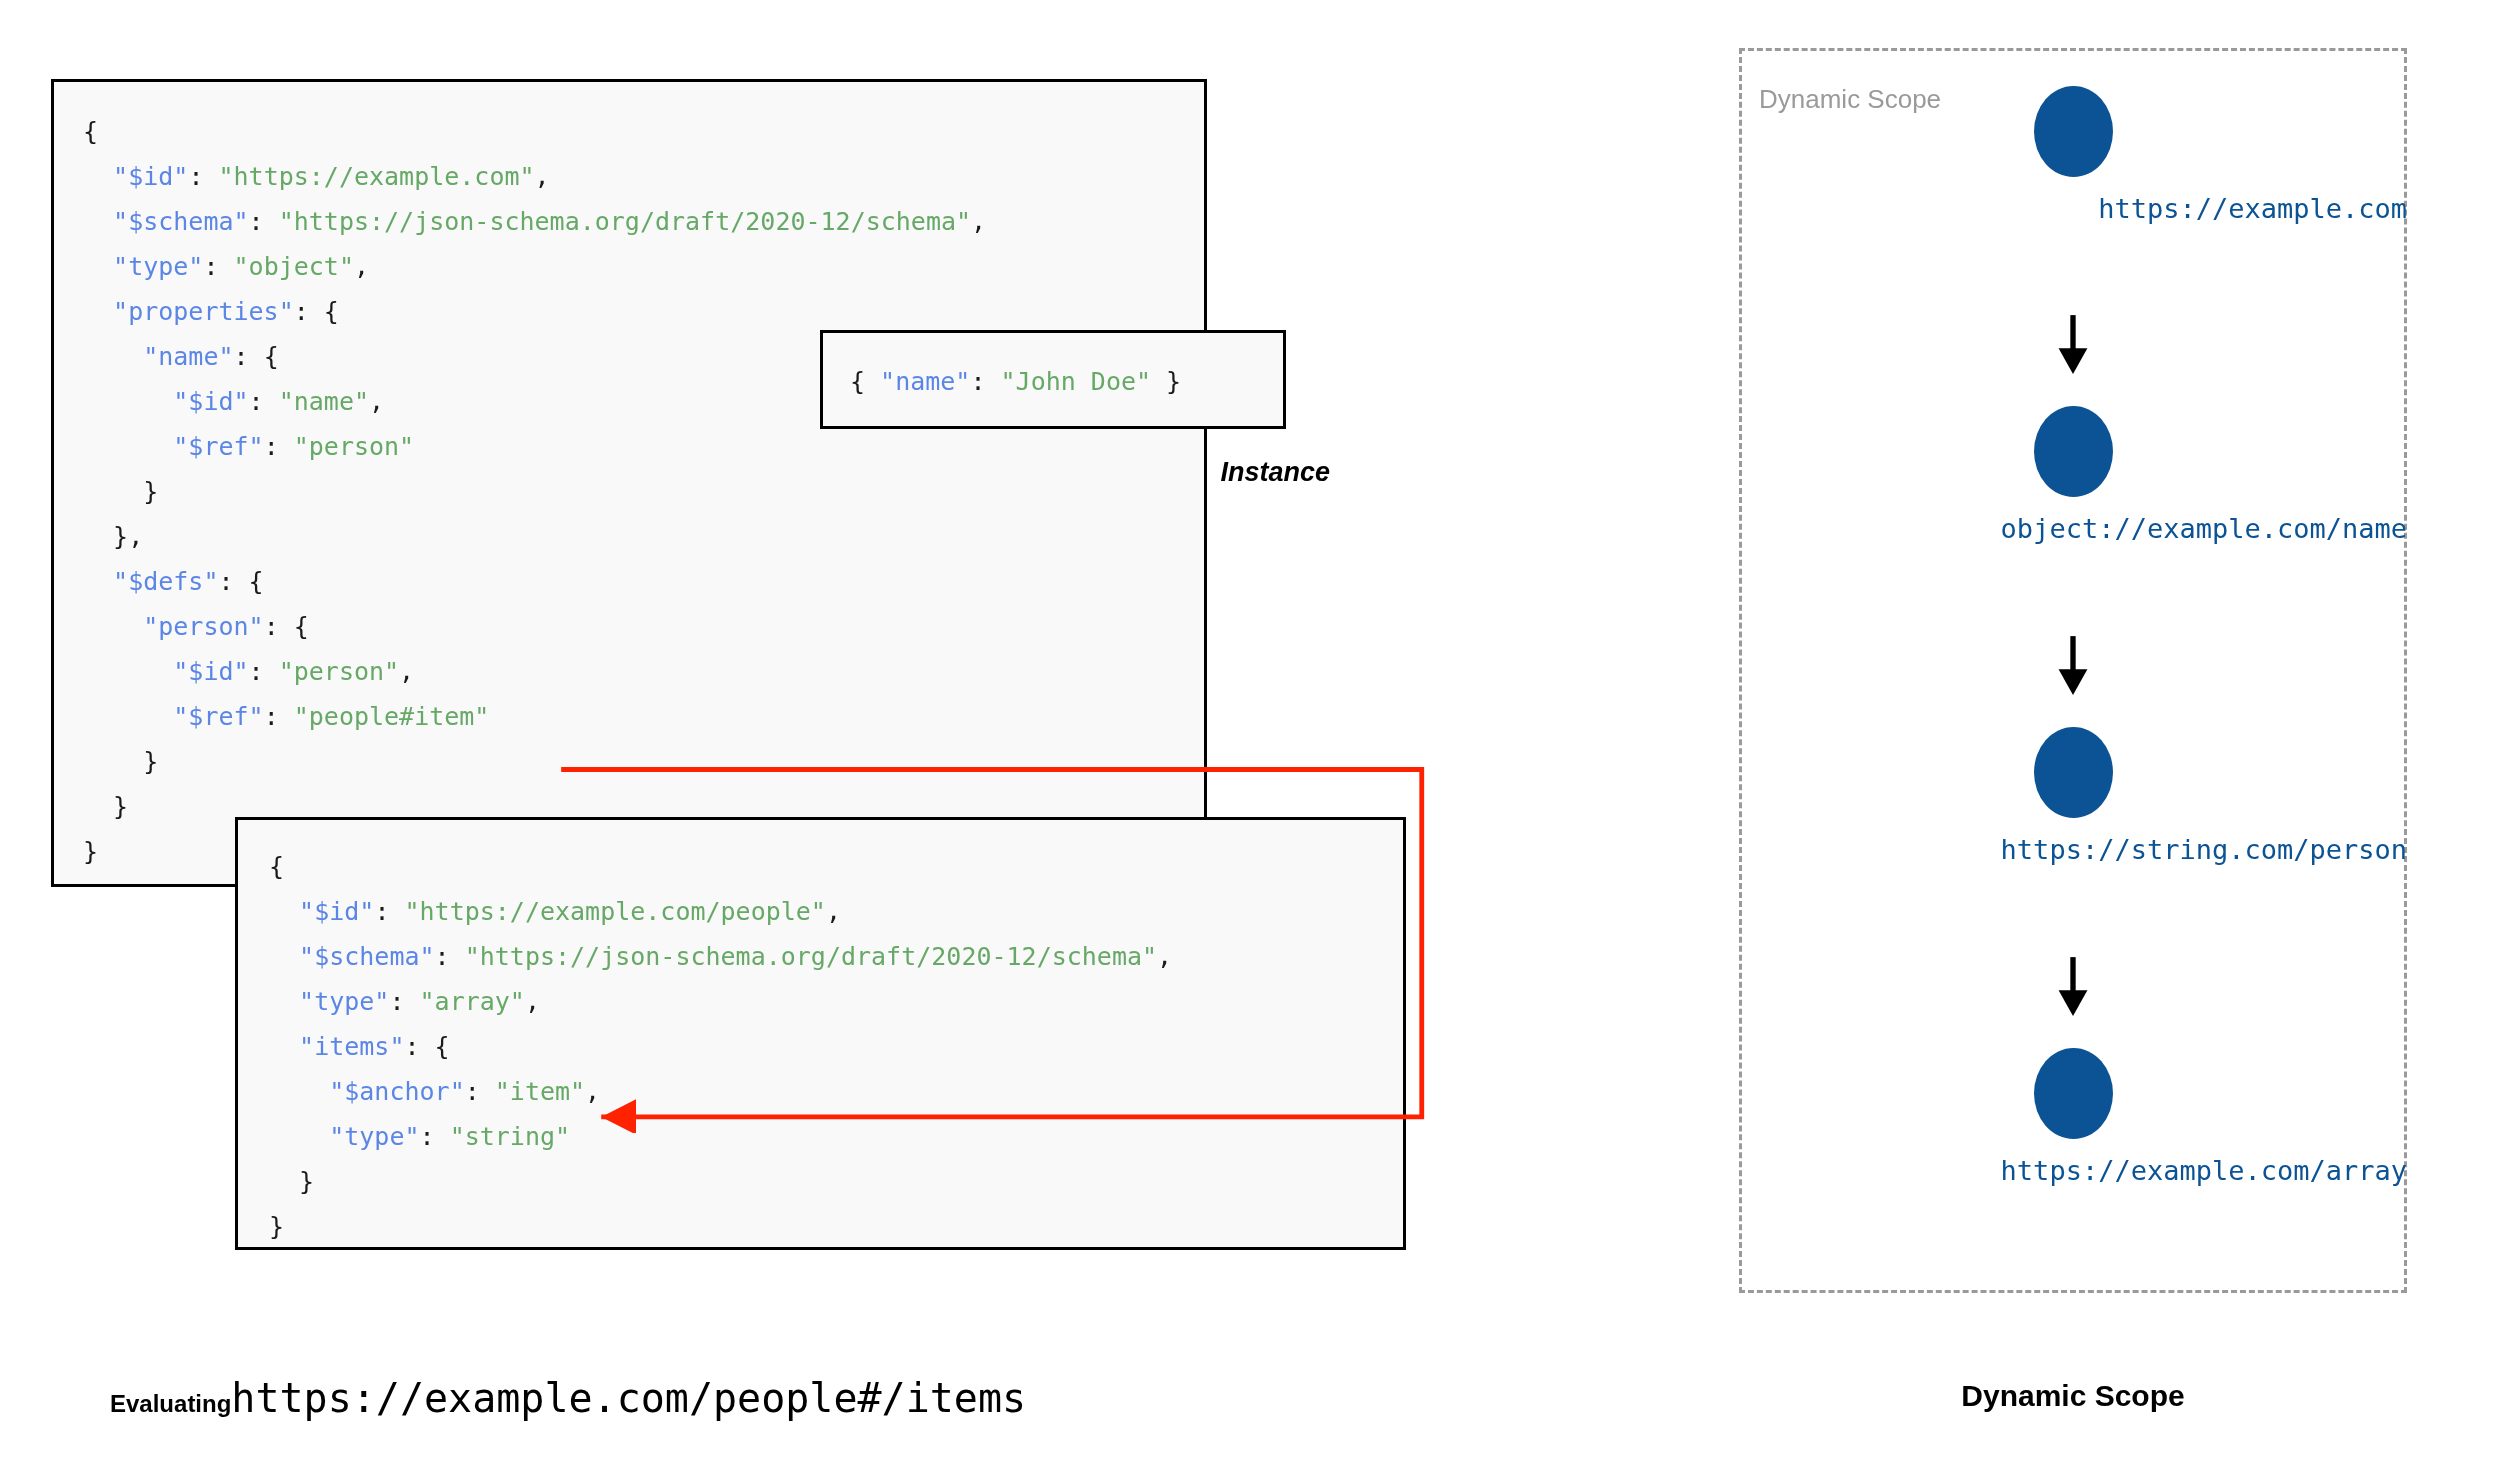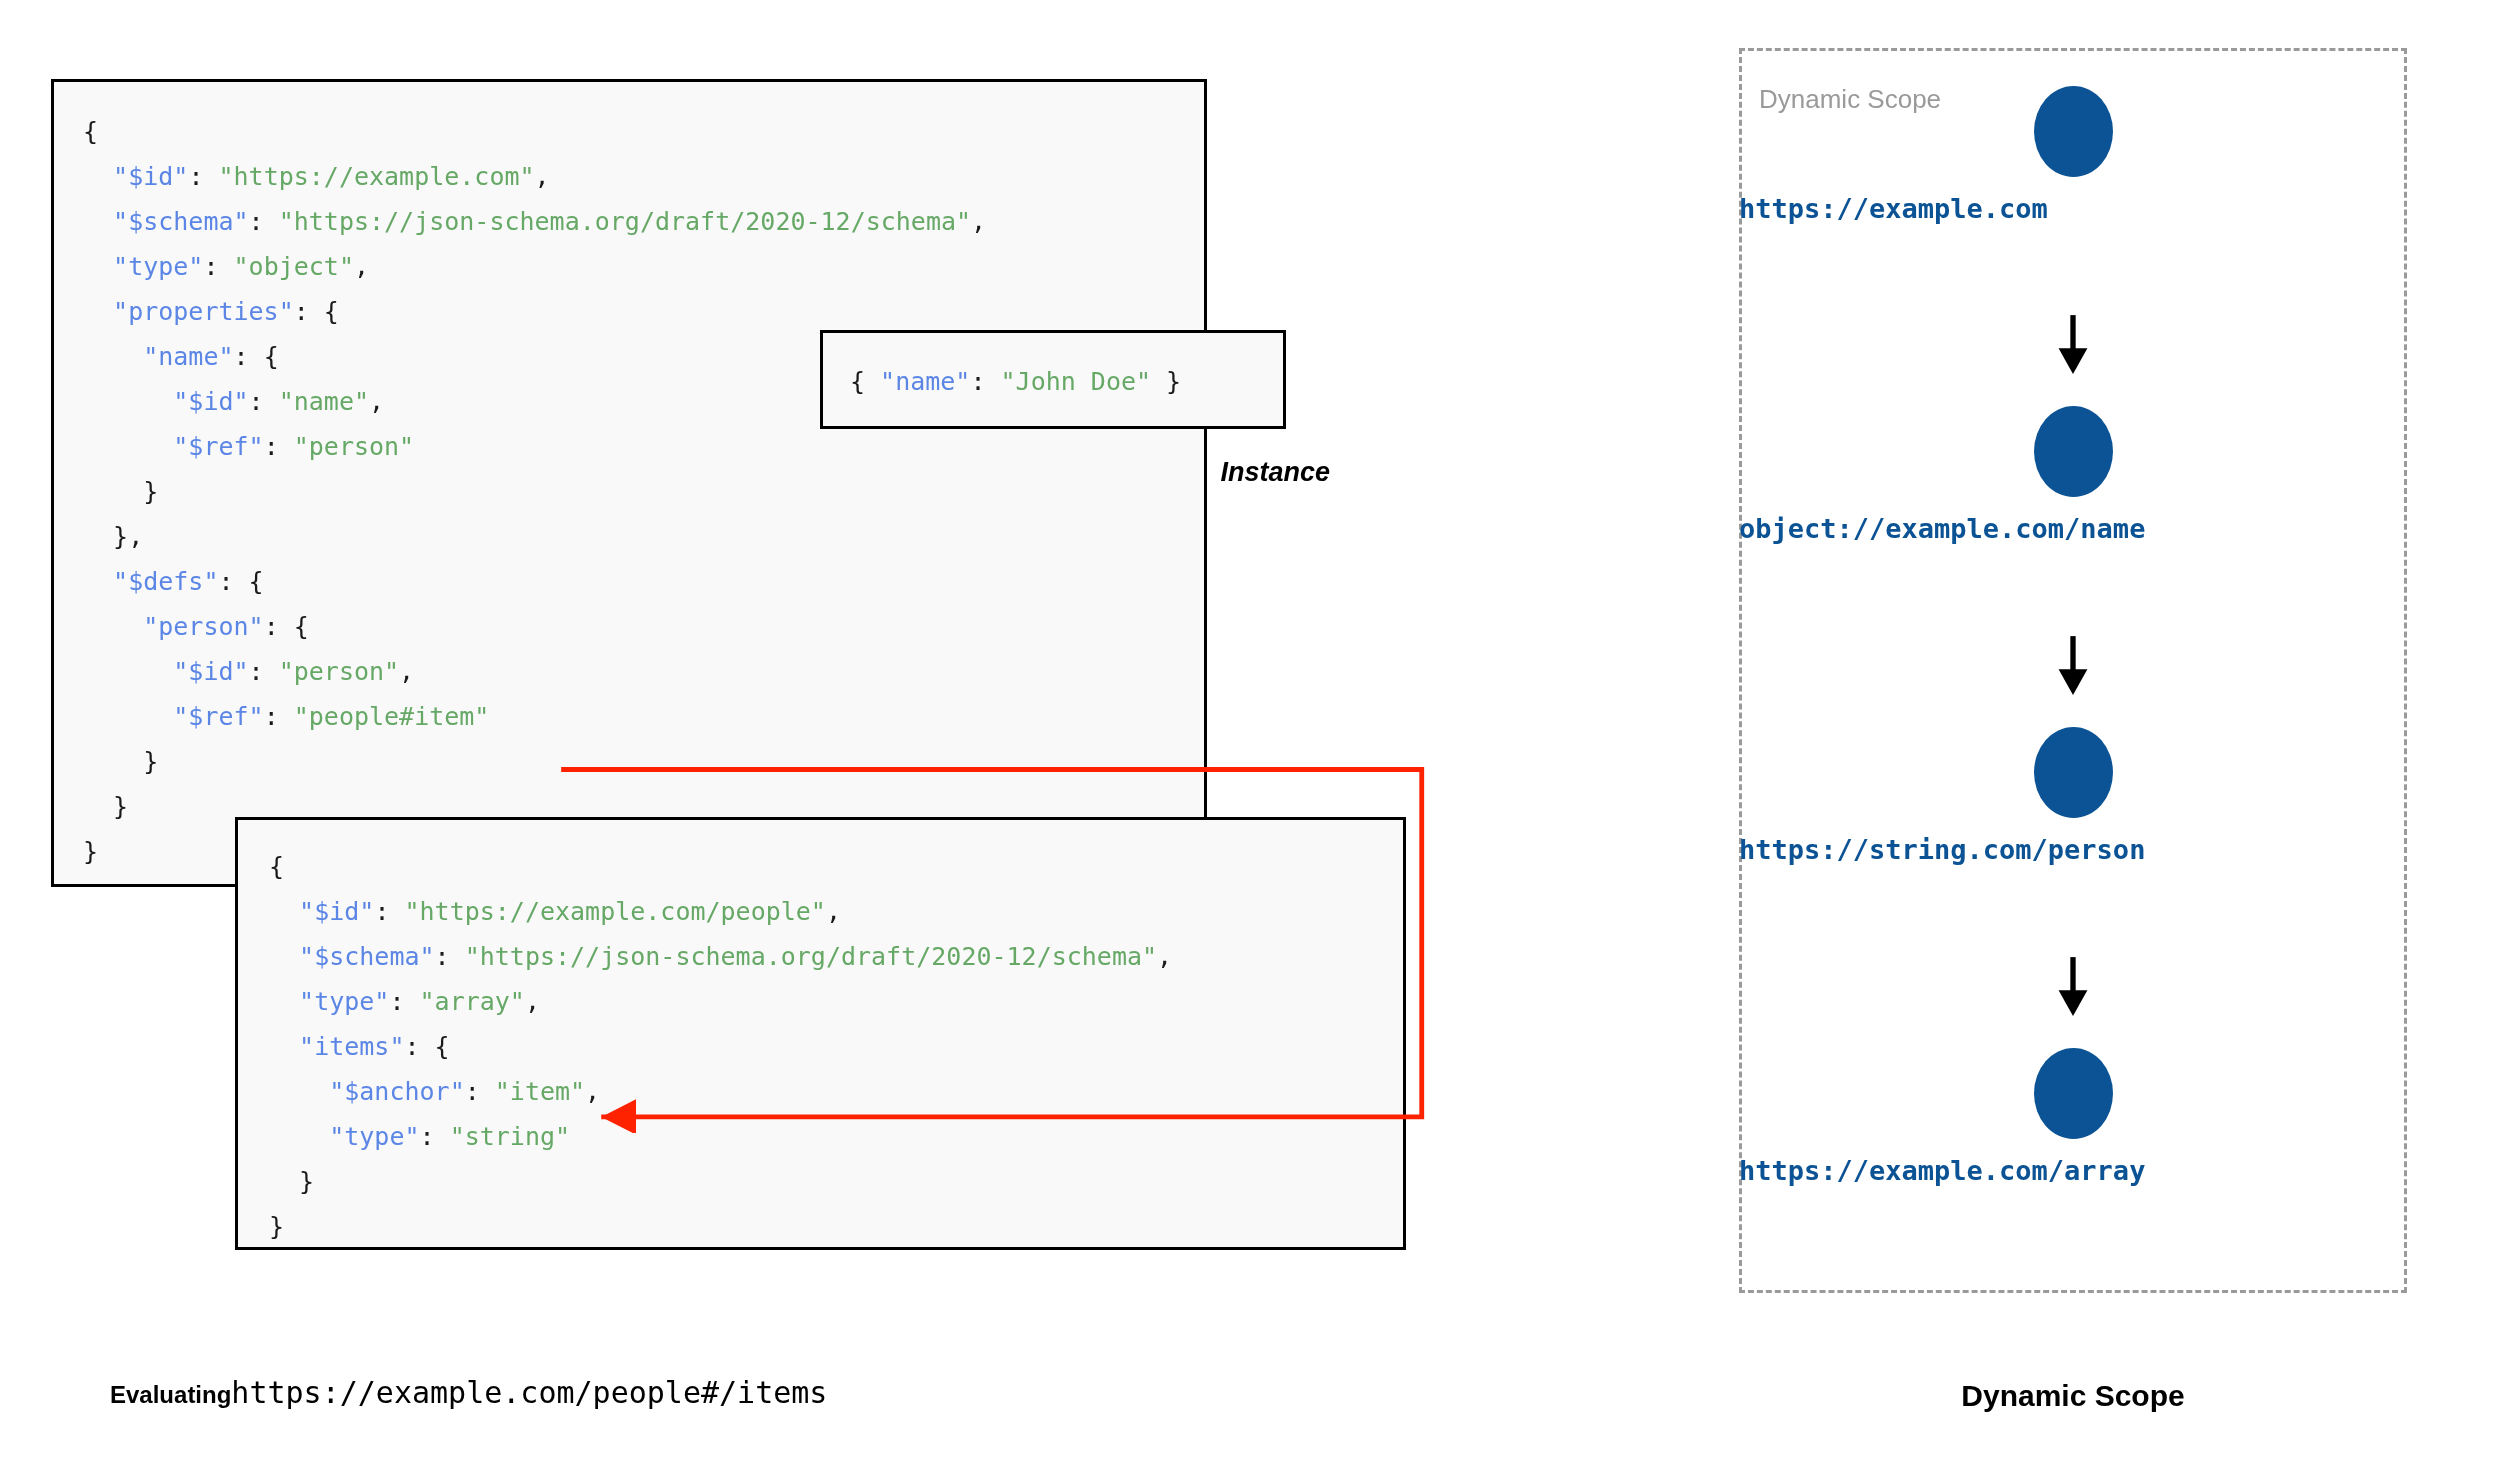--- a/index.html
+++ b/index.html
@@ -111,21 +111,21 @@
     white-space: nowrap;
   }
   #evaluating-caption .eval-bold {
     font-family: "Liberation Sans", sans-serif;
     font-weight: bold;
     font-size: 24px;
     color: #000000;
   }
   #evaluating-caption .eval-mono {
     font-family: "DejaVu Sans Mono", "Liberation Mono", monospace;
-    font-size: 30px;
+    font-size: 40px;
     color: #000000;
   }
 
   
   #dynamic-scope-panel {
     position: absolute;
     left: 1739px;
     top: 48px;
     width: 668px;
     height: 1245px;
@@ -140,23 +140,22 @@
     top: 84px;
     font-family: "Liberation Sans", sans-serif;
     font-size: 26px;
     color: #9a9a9a;
     z-index: 2;
   }
   .scope-node {
     position: absolute;
     width: 668px;
     left: 1739px;
-    text-align: left;
+    text-align: right;
     z-index: 2;
-    font-weight: bold;
   }
   .scope-oval {
     width: 79px;
     height: 91px;
     border-radius: 50%;
     background: #0b5394;
     margin: 0 auto;
   }
   .scope-label {
     font-family: "DejaVu Sans Mono", "Liberation Mono", monospace;

